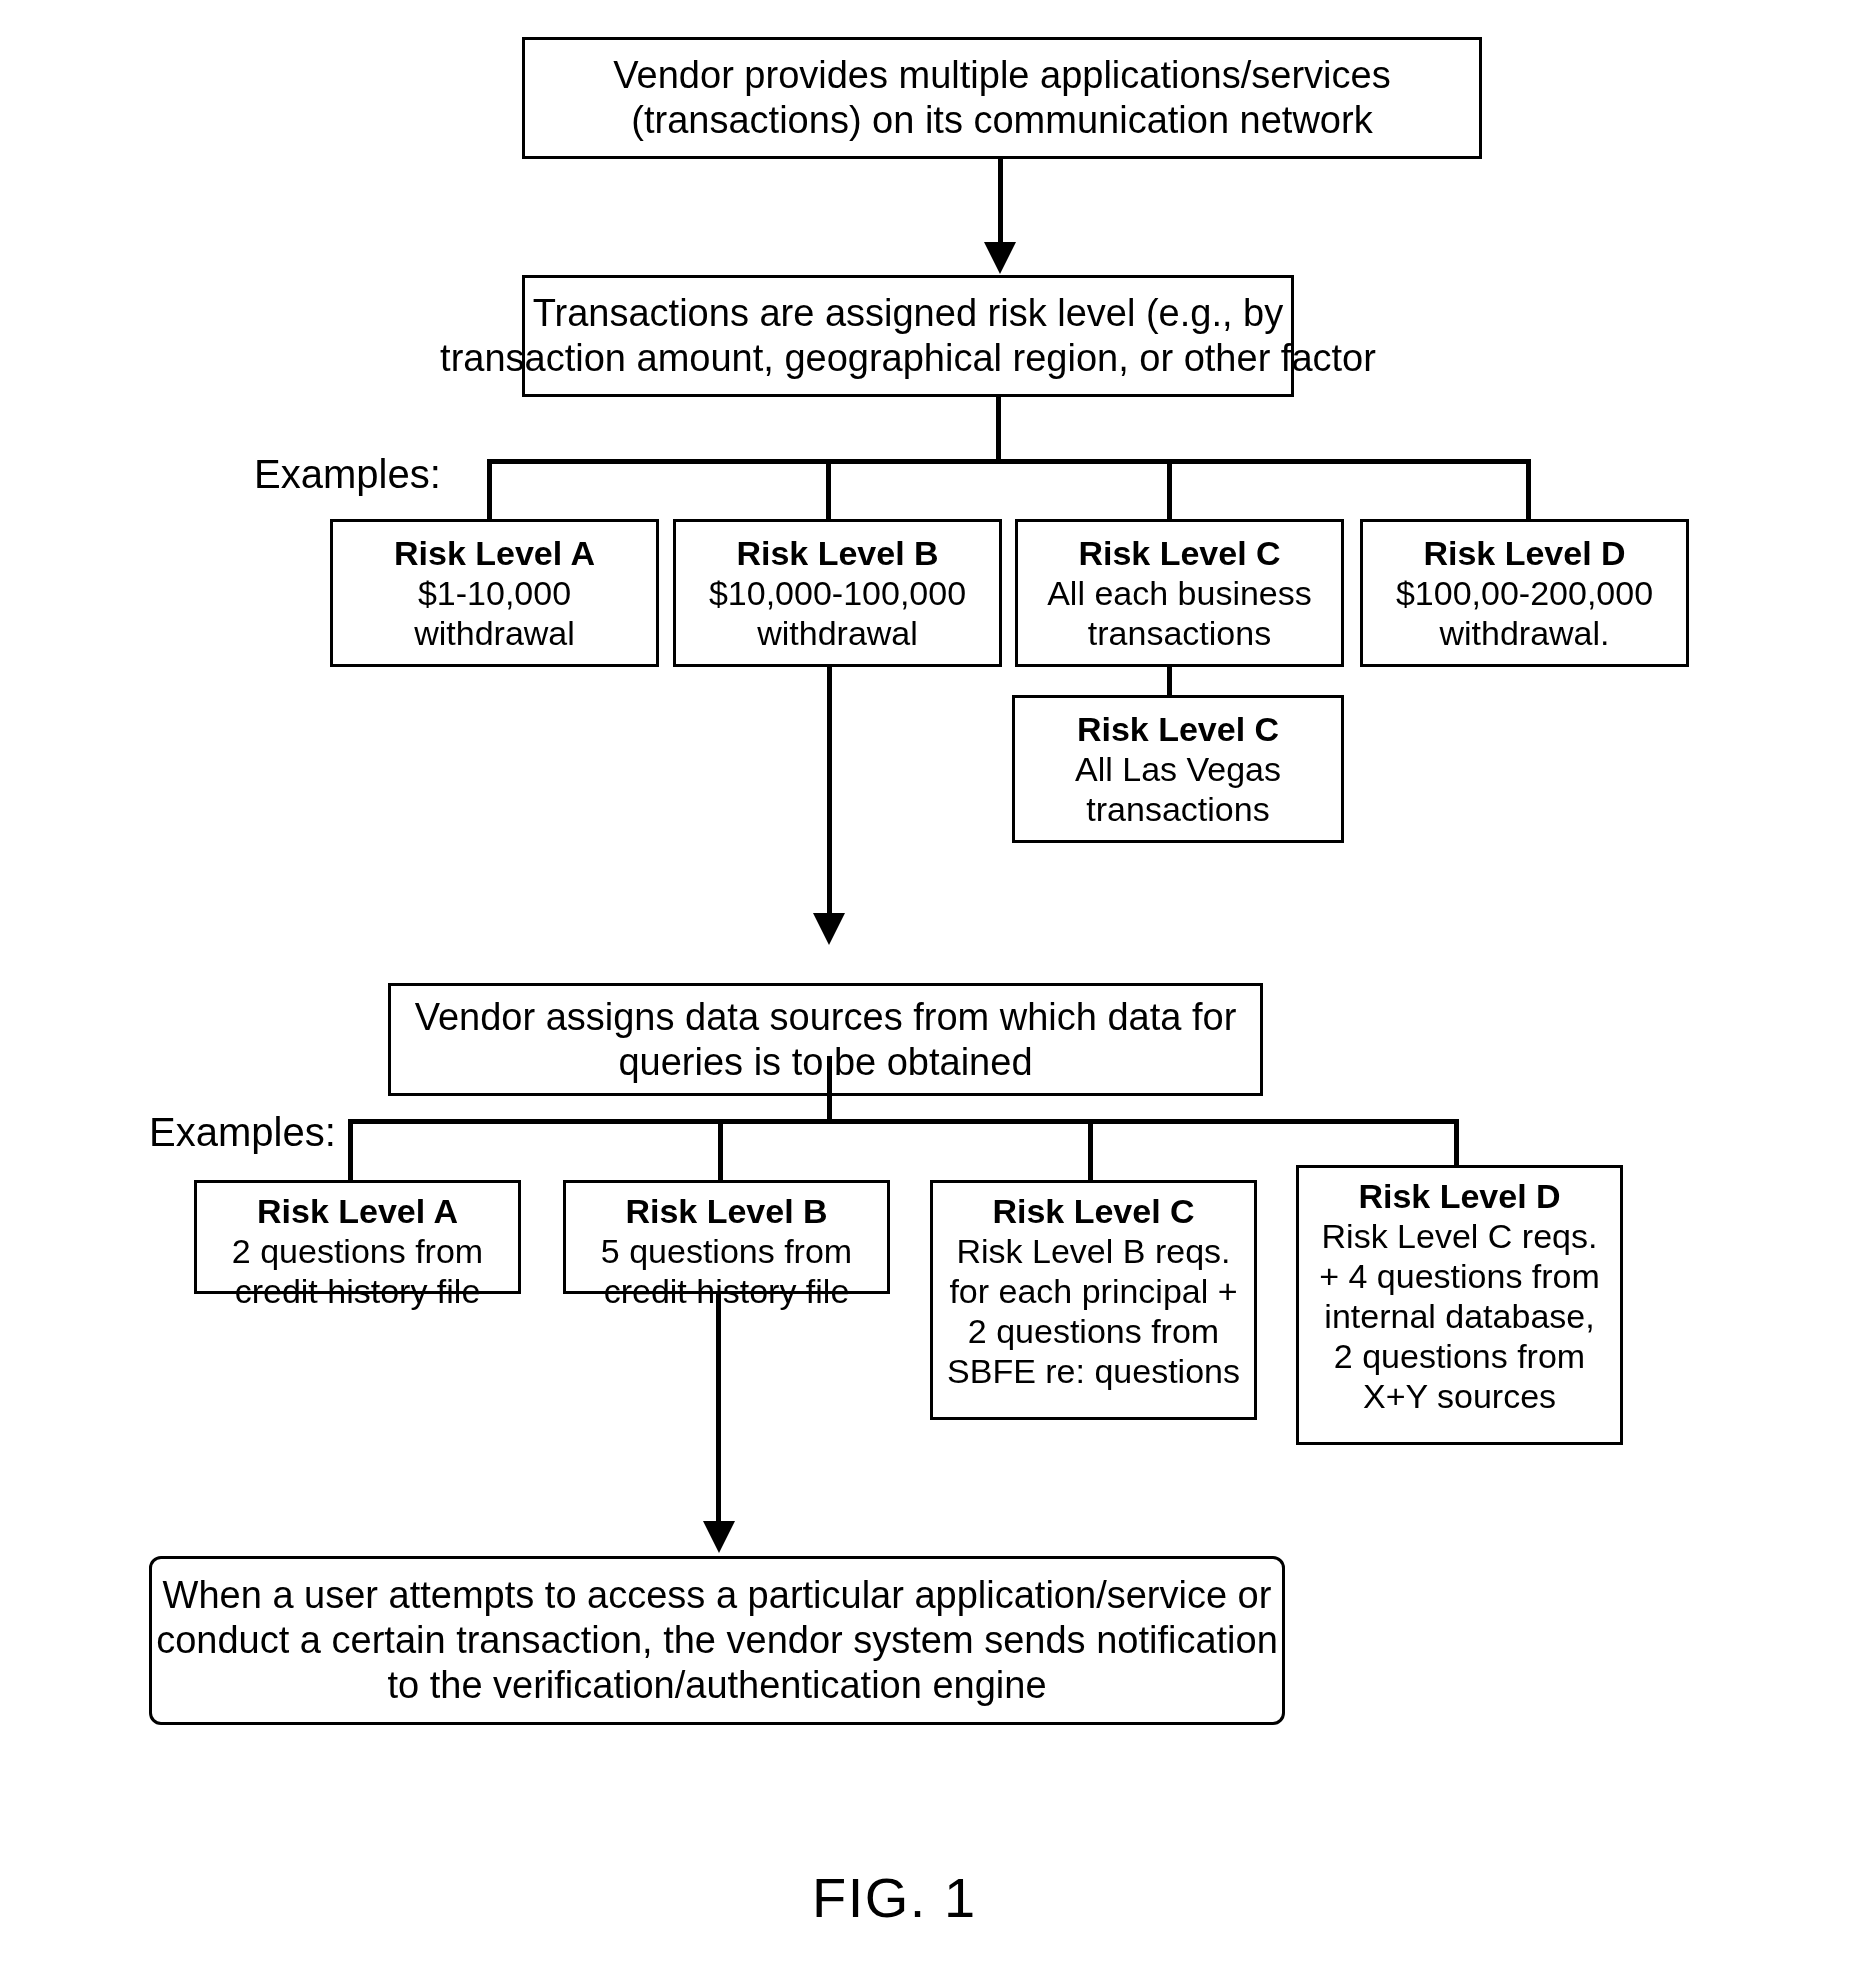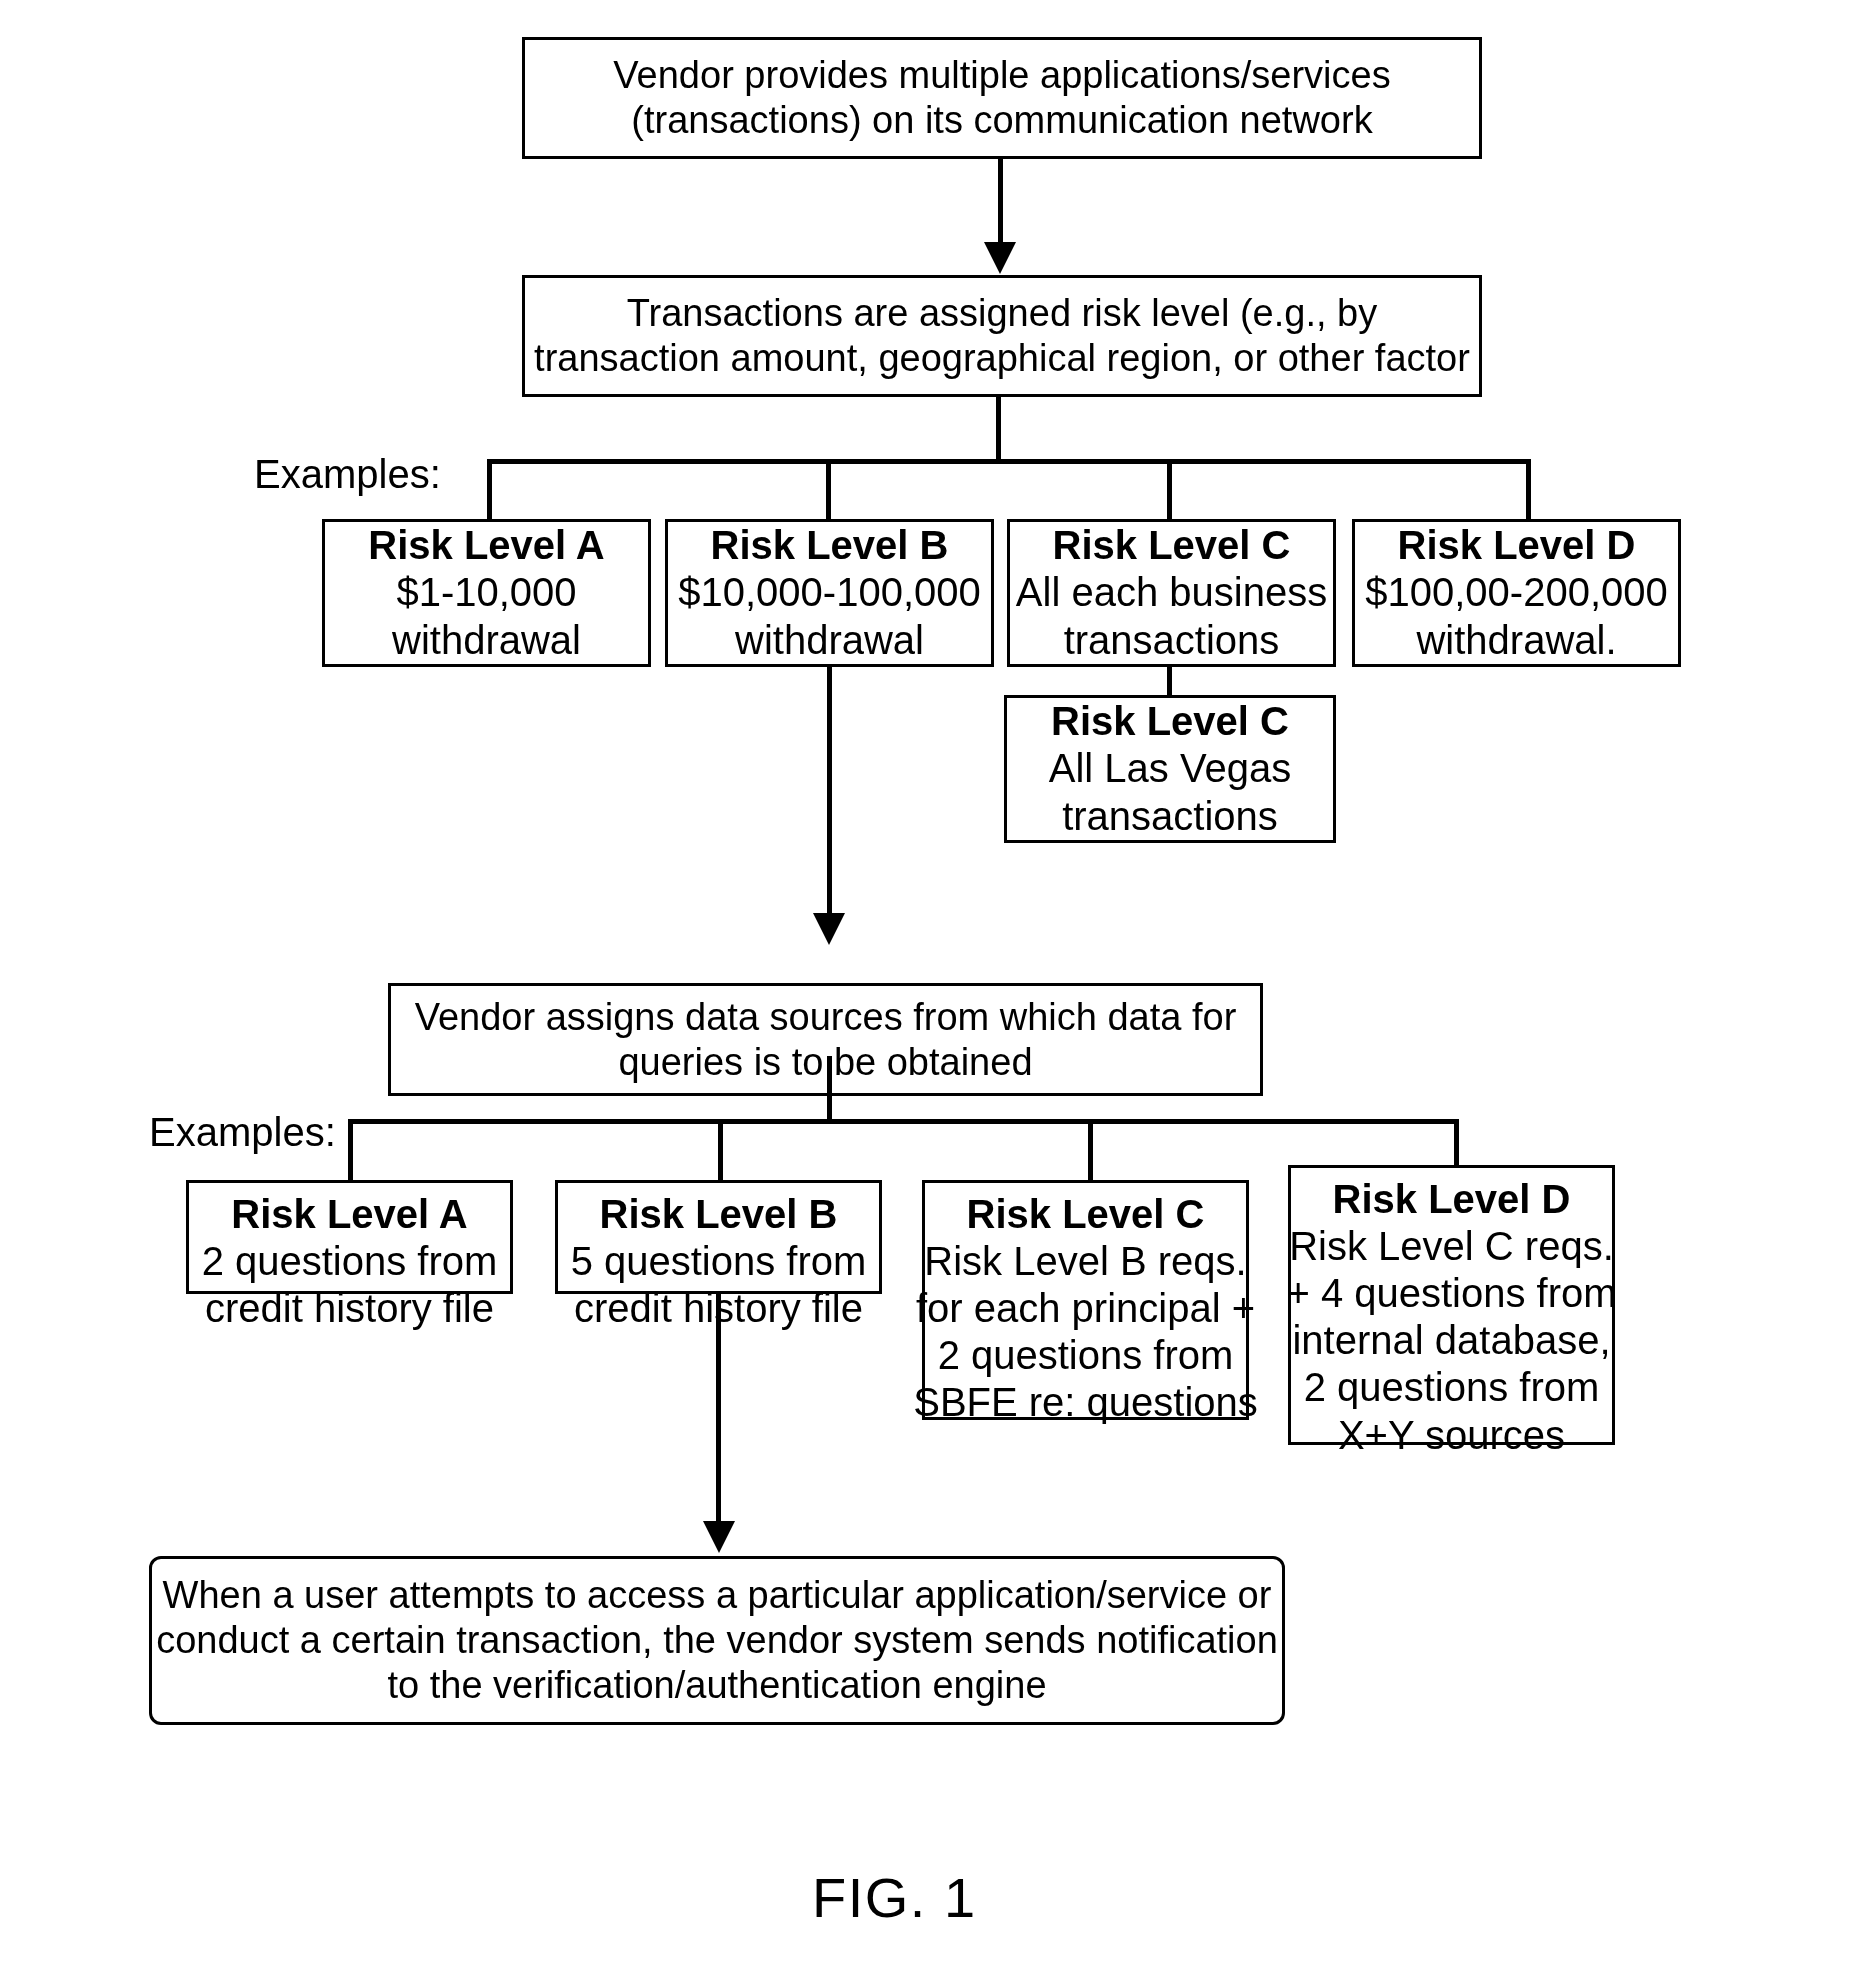--- a/index.html
+++ b/index.html
@@ -28,21 +28,21 @@
     display: flex;
     flex-direction: column;
     align-items: center;
     justify-content: center;
     text-align: center;
     line-height: 1.18;
   }
   .box .line { display: block; white-space: nowrap; }
   .wide-box { font-size: 38px; }
   .wide-box .line { white-space: nowrap; }
-  .rl-box { font-size: 40px; }
+  .rl-box { font-size: 34px; margin-left: 8px; }
   .rl-title {
     font-weight: bold;
     display: block;
     white-space: nowrap;
   }
   .rl-body { display: block; white-space: nowrap; }
 
   
   .vline {
     position: absolute;
@@ -81,21 +81,21 @@
 <div id="page">
 
   <div class="box wide-box" style="left:522px; top:37px; width:960px; height:122px;">
     <span class="line">Vendor provides multiple applications/services</span>
     <span class="line">(transactions) on its communication network</span>
   </div>
 
   <div class="vline" style="left:998px; top:158px; height:95px;"></div>
   <div class="arrowhead" style="left:984px; top:242px;"></div>
 
-  <div class="box wide-box" style="left:522px; top:275px; width:960px; height:122px;">
+  <div class="box wide-box" style="left:522px; top:275px; width:772px; height:122px;">
     <span class="line">Transactions are assigned risk level (e.g., by</span>
     <span class="line">transaction amount, geographical region, or other factor</span>
   </div>
 
   <div class="vline" style="left:996px; top:397px; height:65px;"></div>
   <div class="hline" style="left:487px; top:459px; width:1043px;"></div>
   <div class="vline" style="left:487px; top:459px; height:61px;"></div>
   <div class="vline" style="left:826px; top:459px; height:61px;"></div>
   <div class="vline" style="left:1167px; top:459px; height:61px;"></div>
   <div class="vline" style="left:1526px; top:459px; height:61px;"></div>

